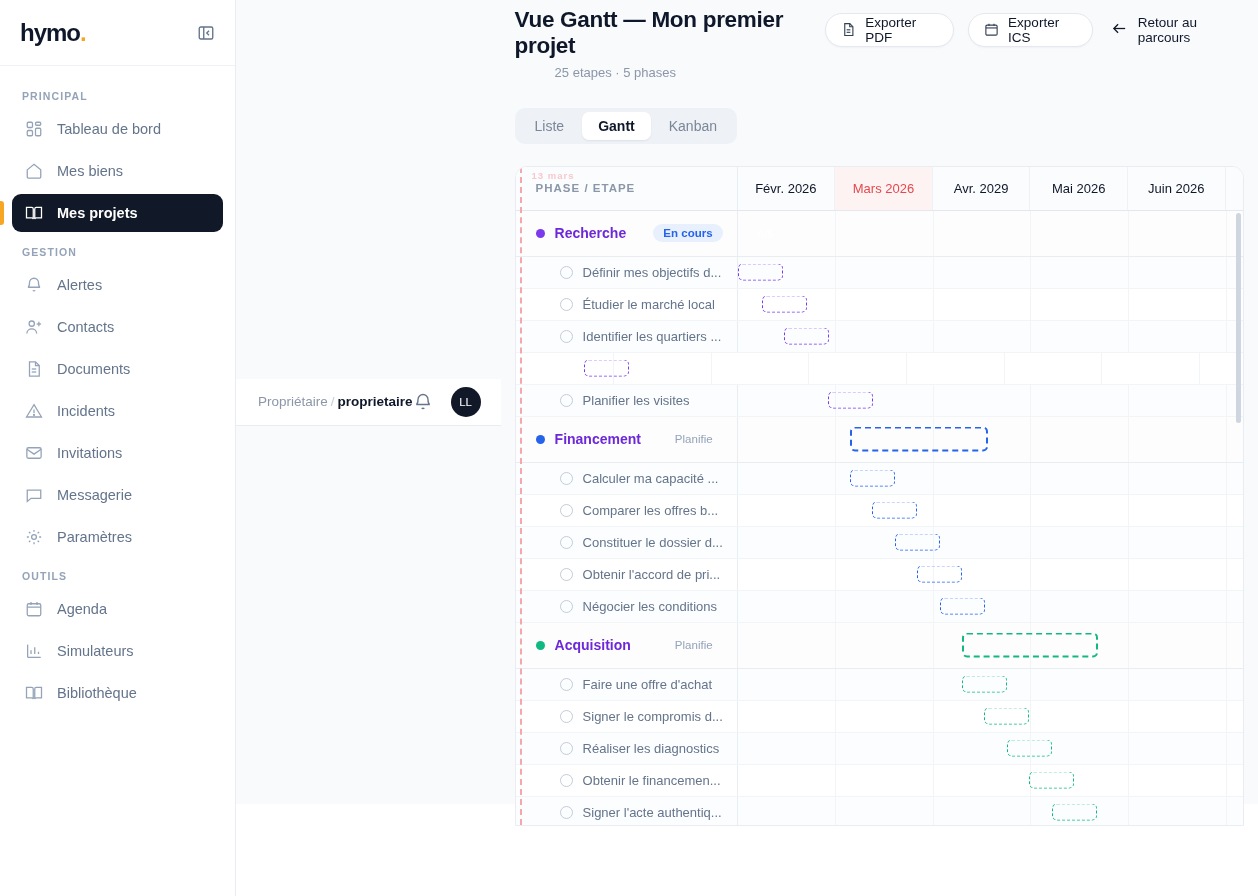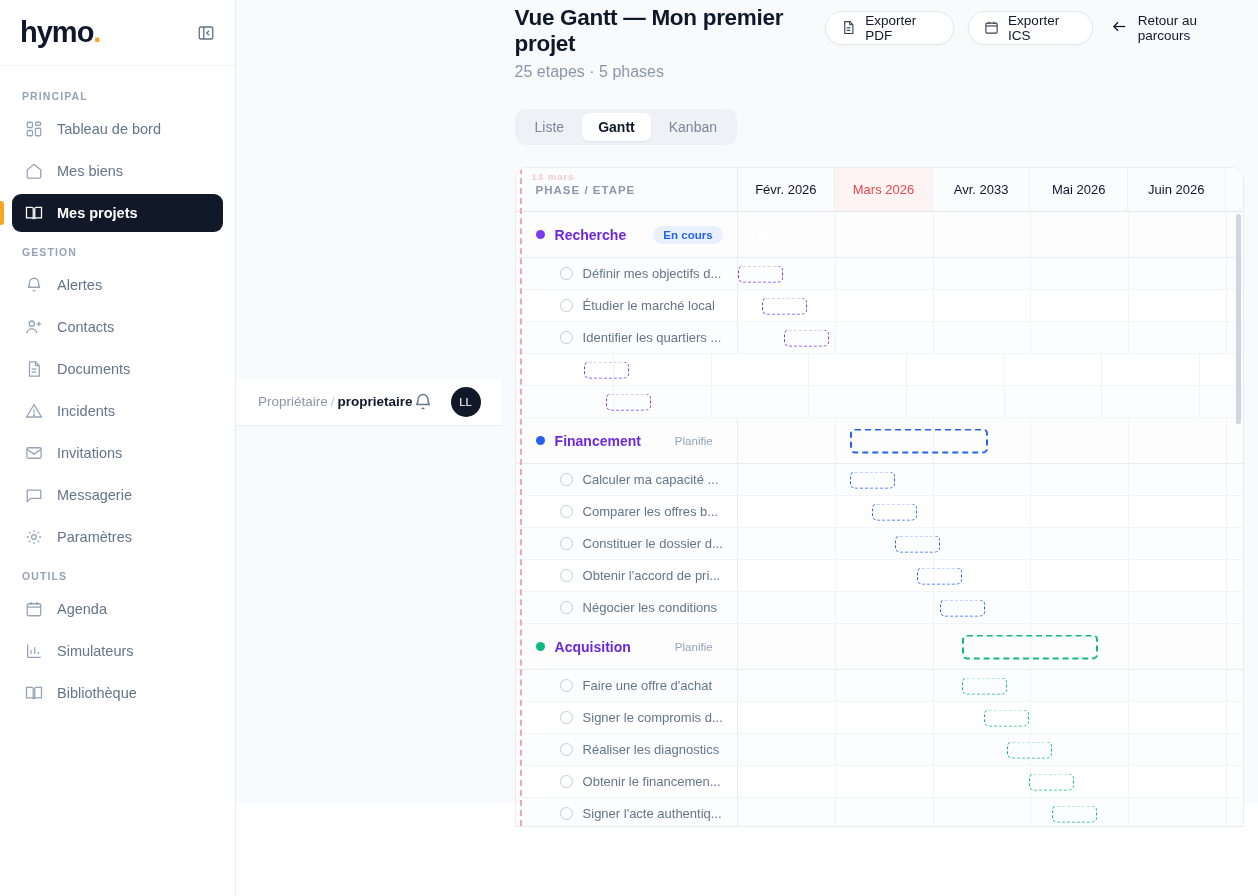--- a/index.html
+++ b/index.html
@@ -17,21 +17,21 @@
     background: #ffffff;
     border-right: 1px solid #e9edf2;
     display: flex; flex-direction: column;
   }
   .sb-top {
     height: 66px; flex: 0 0 66px;
     display: flex; align-items: center; justify-content: space-between;
     padding: 0 18px 0 20px;
     border-bottom: 1px solid #eef1f5;
   }
-  .brand { font-size: 29px; font-weight: 700; color: #0f172a; letter-spacing: -1px; }
+  .brand { font-size: 24px; font-weight: 700; color: #0f172a; letter-spacing: -1px; }
   .brand .dot { color: #f6a623; }
   .collapse-btn {
     width: 22px; height: 22px; color: #64748b; cursor: pointer;
     display: flex; align-items: center; justify-content: center;
   }
   .sb-scroll { padding: 14px 12px 0 12px; overflow: hidden; }
   .sb-section {
     font-size: 10.5px; font-weight: 600; letter-spacing: 1.1px;
     color: #94a3b8; padding: 10px 10px 8px 10px; text-transform: uppercase;
   }
@@ -68,21 +68,21 @@
   .avatar {
     width: 30px; height: 30px; border-radius: 50%; background: #111827;
     color: #fff; font-size: 11.5px; font-weight: 400;
     display: flex; align-items: center; justify-content: center; cursor: pointer;
   }
 
   .page { flex: 1 1 auto; padding: 28px 14px 0 14px; overflow: hidden; }
   .page-inner { padding: 0 0 0 0; }
   .title-row { display: flex; align-items: flex-start; justify-content: space-between; padding: 0 0 0 0; }
   .h1 { font-size: 22.5px; font-weight: 700; color: #0f172a; letter-spacing: -0.3px; }
-  .sub { font-size: 16px; color: #8b97a8; margin-top: 6px; }
+  .sub { font-size: 13px; color: #8b97a8; margin-top: 6px; margin-left: 40px; }
   .actions { display: flex; align-items: center; gap: 14px; padding-top: 6px; }
   .btn {
     display: flex; align-items: center; gap: 9px;
     height: 34px; padding: 0 15px; border-radius: 17px;
     background: #ffffff; border: 1px solid #e5e9ef;
     font-size: 13.5px; color: #0f172a; cursor: pointer;
     box-shadow: 0 1px 2px rgba(16,24,40,.04);
   }
   .btn .ico { width: 16px; height: 16px; color: #334155; display:flex; }
   .linkbtn {
@@ -415,21 +415,21 @@
         <div class="gantt-card">
           <div class="gantt-scroll">
             <div class="grid-head">
               <div class="gh-label">
                 <span class="today-tag">13 mars</span>
                 <span>PHASE / ETAPE</span>
               </div>
               <div id="month-headers" style="display:flex;flex:1 1 auto;min-width:0;">
                   <div class="gh-month">Févr. 2026</div>
                   <div class="gh-month current">Mars 2026</div>
-                  <div class="gh-month">Avr. 2033</div>
+                  <div class="gh-month">Avr. 2029</div>
                   <div class="gh-month">Mai 2026</div>
                   <div class="gh-month">Juin 2026</div>
                   <div class="gh-month">Juil. 2026</div>
                   <div class="gh-month">Août 2026</div>
                   <div class="gh-month">Sept. 2026</div>
                 </div>
             </div>
             <div id="gantt-body">
                 <div class="row phase">
                   <div class="cell-label">
@@ -504,20 +504,24 @@
                     <div class="vline" style="left: 195.2px;"></div>
                     <div class="vline" style="left: 292.8px;"></div>
                     <div class="vline" style="left: 390.4px;"></div>
                     <div class="vline" style="left: 488px;"></div>
                     <div class="vline" style="left: 585.6px;"></div>
                     <div class="vline" style="left: 683.2px;"></div>
                     <div class="bar task-bar" style="left: 68px; width: 45px; border-color: rgb(124, 58, 237);"></div>
                   </div>
                 </div>
                 <div class="row task">
+                  <div class="cell-label">
+                    <span class="task-circle"></span>
+                    <span class="task-name">Planifier les visites</span>
+                  </div>
                   <div class="lane">
                     <div class="vline" style="left: 97.6px;"></div>
                     <div class="vline" style="left: 195.2px;"></div>
                     <div class="vline" style="left: 292.8px;"></div>
                     <div class="vline" style="left: 390.4px;"></div>
                     <div class="vline" style="left: 488px;"></div>
                     <div class="vline" style="left: 585.6px;"></div>
                     <div class="vline" style="left: 683.2px;"></div>
                     <div class="bar task-bar" style="left: 90px; width: 45px; border-color: rgb(124, 58, 237);"></div>
                   </div>

